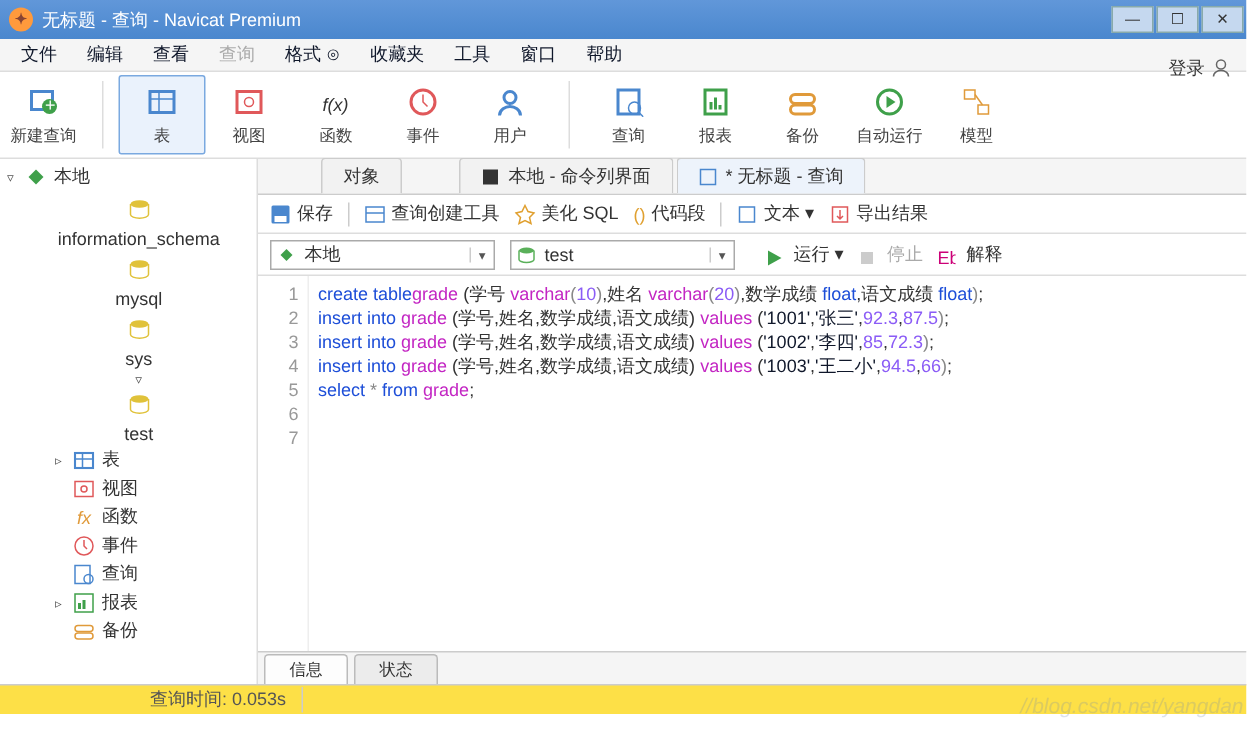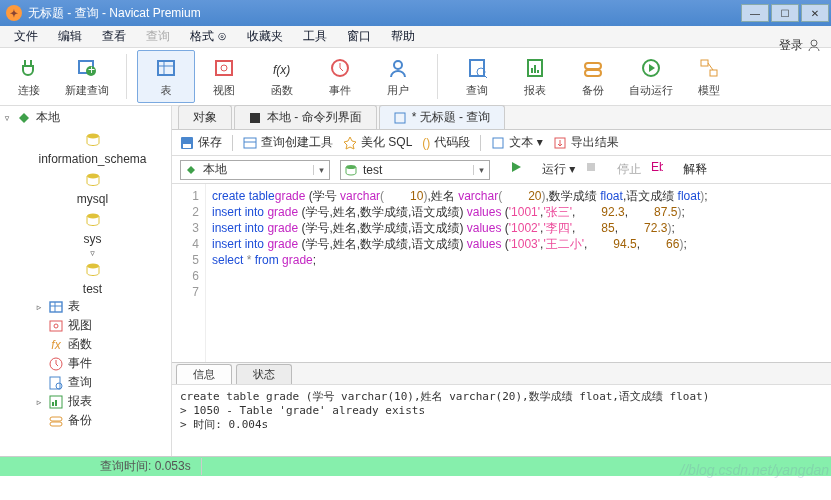--- a/index.html
+++ b/index.html
@@ -15,44 +15,44 @@
 .menubar .spacer { flex:1; }
 .menubar .login { padding:0 6px; display:flex; align-items:center; gap:4px;margin-top:17px; }
 .toolbar { height:58px; background:#fff; border-bottom:1px solid #ddd; display:flex; align-items:stretch; padding:2px 0; }
 .toolbar .tb { width:58px; display:flex; flex-direction:column; align-items:center; justify-content:center; gap:2px; position:relative; }
 .toolbar .tb.sel { border:1px solid #7aa9e0; background:#eaf2fc; border-radius:2px; }
 .toolbar .ticon { width:28px; height:26px; display:flex; align-items:center; justify-content:center; }
 .toolbar .tlabel { font-size:11px; color:#444; }
 .toolbar .sep { width:1px; background:#ddd; margin:4px 10px; }
 .tabbar { height:24px; background:#f5f5f5; border-bottom:1px solid #ccc; display:flex; align-items:flex-end; padding:0 6px; }
 .tabbar .tab { padding:3px 14px; background:#edf3fb; border:1px solid #ccc; border-bottom:none; margin-right:2px; border-radius:3px 3px 0 0; display:flex; align-items:center; gap:6px; font-size:11px; }
-.tabbar .tab.inactive { background:#f2f2f2; }
+.tabbar .tab.inactive { background:#f2f2f2;margin-left:36px; }
 .main { display:flex; height:calc(500px - 26px - 22px - 58px - 24px - 20px); }
 .sidebar { width:172px; background:#fff; border-right:1px solid #ddd; overflow:auto; padding-top:2px; }
 .sn { display:flex; align-items:center; gap:4px; padding:1px 2px; white-space:nowrap; }
 .sn.l0 { padding-left:2px; } .sn.l1 { padding-left:16px;flex-direction:column; } .sn.l2 { padding-left:34px; }
 .sn .ar { width:10px; text-align:center; color:#555; font-size:9px; }
 .sn .sic { width:16px; height:16px; display:flex; align-items:center; justify-content:center; }
 .content { flex:1; display:flex; flex-direction:column; }
 .subtoolbar { height:26px; border-bottom:1px solid #ddd; display:flex; align-items:center; gap:10px; padding:0 8px; }
 .subtoolbar .sbi { display:flex; align-items:center; gap:4px; font-size:11px; color:#333; }
 .subtoolbar .vbar { width:1px; height:16px; background:#ccc; }
 .selectorbar { height:28px; border-bottom:1px solid #ddd; display:flex; align-items:center; gap:10px; padding:0 8px; }
 .combo { height:20px; border:1px solid #aaa; display:flex; align-items:center; padding:0 0 0 4px; background:#fff; gap:6px; }
 .combo .carrow { width:16px; border-left:1px solid #ccc; text-align:center; color:#555; font-size:9px; }
-.runbtn { display:flex; align-items:flex-start; gap:20px; font-size:11px; }
+.runbtn { display:flex; align-items:flex-end; gap:7px; font-size:11px; }
 .editor-wrap { flex:1; display:flex; overflow:hidden; font-family:Consolas,Menlo,monospace; font-size:12px; }
 .gutter { width:34px; background:#fff; border-right:1px solid #eee; color:#999; text-align:right; padding:4px 6px 0 0; line-height:16px; }
 .editor { flex:1; padding:4px 6px 0; line-height:16px; white-space:pre; color:#333; position:relative; }
-.kw { color:#1d4ed8; } .fn { color:#c326c3; } .str { color:#ec4899; } .num { color:#a16207;margin-left:26px; } .op { color:#888; }
+.kw { color:#1d4ed8; } .fn { color:#c326c3; } .str { color:#0f172a; } .num { color:#8b5cf6; } .op { color:#888; }
 .bottom-tabs { height:22px; background:#f5f5f5; border-top:1px solid #ccc; display:flex; align-items:flex-end;text-align:right; }
 .btab { padding:2px 16px; border:1px solid #bbb; border-bottom:none; background:#fdfdfd; margin-left:4px; border-radius:3px 3px 0 0; font-size:11px; }
 .btab.off { background:#ececec; }
 .log { height:72px; background:#fff; padding:4px 8px; font-family:Consolas,monospace; font-size:11px; color:#333; white-space:pre-line; overflow:auto; border-top:1px solid #ddd; }
-.statusbar { height:20px; background:#86efac; border-top:1px solid #ccc; display:flex; align-items:center; font-size:11px; color:#555; padding:0 10px; }
+.statusbar { height:20px; background:#fde047; border-top:1px solid #ccc; display:flex; align-items:center; font-size:11px; color:#555; padding:0 10px; }
 .statusbar .scell { padding:0 10px; border-right:1px solid #ccc; min-width:80px; }
 .watermark { position:absolute; right:2px; bottom:22px; color:rgba(120,140,170,.25); font-size:14px; font-style:italic; z-index:50; }
 
 
 svg { display:block; }
 </style>
 </head>
 <body>
 
 <div class="titlebar">
@@ -82,28 +82,20 @@
         <circle cx="7" cy="5" r="3" fill="none" stroke="#666"></circle>
         <path d="M2 13c0-3 3-4 5-4s5 1 5 4" fill="none" stroke="#666"></path>
       </svg>
     </div>
   </div>
 
 <div class="toolbar" id="toolbar">
     <div class="tb">
       <div class="ticon">
         <svg width="20" height="20" viewBox="0 0 20 20">
-          <path d="M6 2v6m6-6v6M4 8h10v4a5 5 0 01-10 0z" stroke="#3fa04a" fill="none" stroke-width="2"></path>
-        </svg>
-      </div>
-      <div class="tlabel">连接</div>
-    </div>
-    <div class="tb">
-      <div class="ticon">
-        <svg width="20" height="20" viewBox="0 0 20 20">
           <rect x="2" y="3" width="14" height="12" fill="none" stroke="#4a87ce" stroke-width="2"></rect>
           <circle cx="14" cy="13" r="5" fill="#3fa04a"></circle>
           <text x="11" y="16" fill="#fff" font-size="9">+</text>
         </svg>
       </div>
       <div class="tlabel">新建查询</div>
     </div>
     <div class="sep"></div>
     <div class="tb sel">
       <div class="ticon">
@@ -432,23 +424,20 @@
           <div>6</div>
           <div>7</div>
         </div>
       <div class="editor" id="editor"><div><span class="kw">create table</span><span></span><span class="fn">grade</span><span> (学号 </span><span class="fn">varchar</span><span class="op">(</span><span class="num">10</span><span class="op">)</span><span>,姓名 </span><span class="fn">varchar</span><span class="op">(</span><span class="num">20</span><span class="op">)</span><span>,数学成绩 </span><span class="kw">float</span><span>,语文成绩 </span><span class="kw">float</span><span class="op">)</span><span>;</span></div><div><span class="kw">insert into</span><span> </span><span class="fn">grade</span><span> (学号,姓名,数学成绩,语文成绩) </span><span class="fn">values</span><span> (</span><span class="str">'1001'</span><span>,</span><span class="str">'张三'</span><span>,</span><span class="num">92.3</span><span>,</span><span class="num">87.5</span><span class="op">)</span><span>;</span></div><div><span class="kw">insert into</span><span> </span><span class="fn">grade</span><span> (学号,姓名,数学成绩,语文成绩) </span><span class="fn">values</span><span> (</span><span class="str">'1002'</span><span>,</span><span class="str">'李四'</span><span>,</span><span class="num">85</span><span>,</span><span class="num">72.3</span><span class="op">)</span><span>;</span></div><div><span class="kw">insert into</span><span> </span><span class="fn">grade</span><span> (学号,姓名,数学成绩,语文成绩) </span><span class="fn">values</span><span> (</span><span class="str">'1003'</span><span>,</span><span class="str">'王二小'</span><span>,</span><span class="num">94.5</span><span>,</span><span class="num">66</span><span class="op">)</span><span>;</span></div><div><span class="kw">select</span><span> </span><span class="op">*</span><span> </span><span class="kw">from</span><span> </span><span class="fn">grade</span><span>;</span></div><div><span></span></div><div><span></span></div></div>
     </div>
 
     <div class="bottom-tabs" id="btabs">
         <div class="btab">信息</div>
         <div class="btab off">状态</div>
       </div>
-    <div class="log">create table grade (学号 varchar(10),姓名 varchar(20),数学成绩 float,语文成绩 float)
-&gt; 1050 - Table 'grade' already exists
-&gt; 时间: 0.004s</div>
   </div>
 </div>
 
 <div class="statusbar">
   <div class="scell"></div>
   <div class="scell">
     <span>查询时间:</span>
     <span>0.053s</span>
   </div>
 </div>

